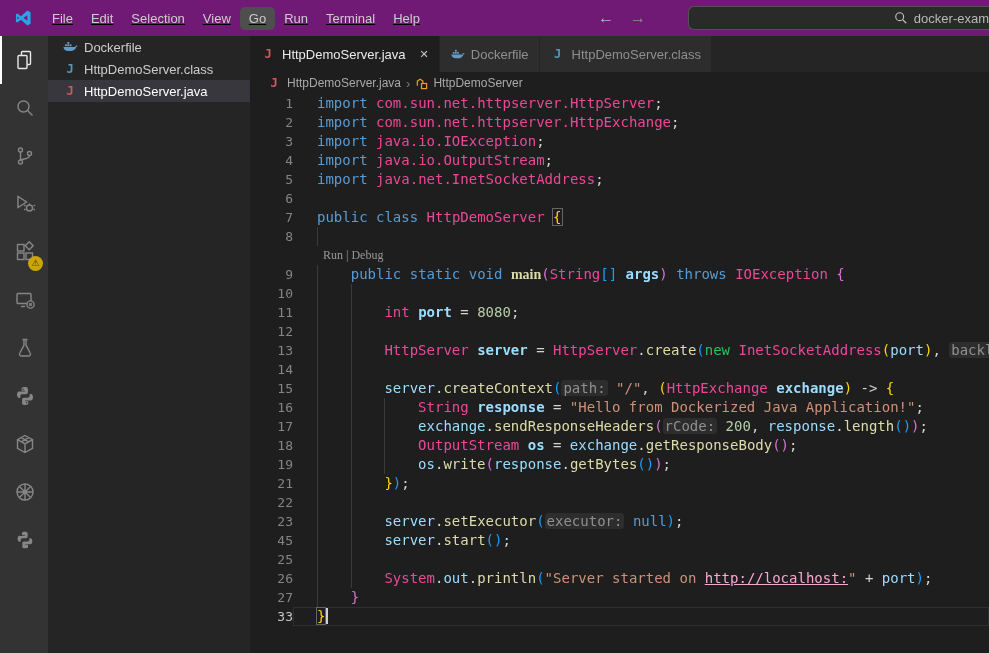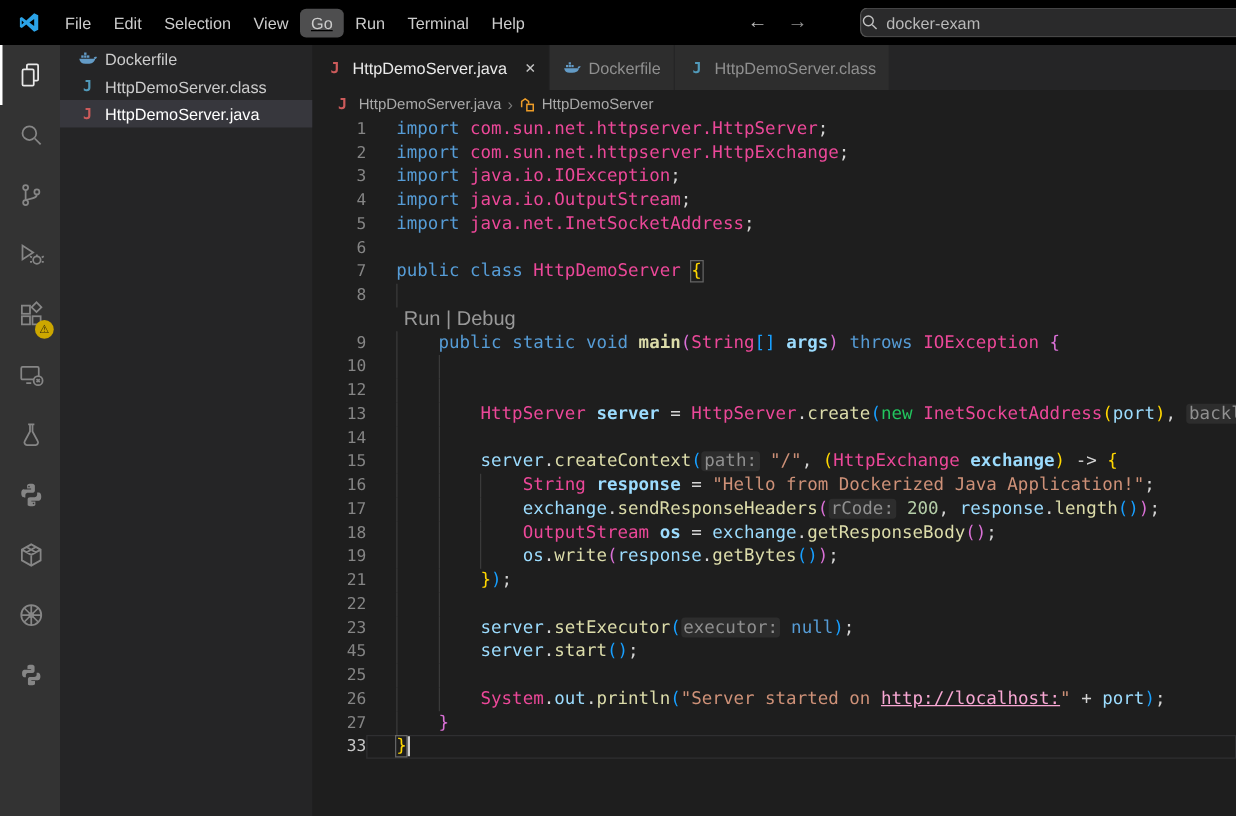--- a/index.html
+++ b/index.html
@@ -1,28 +1,28 @@
 <!DOCTYPE html>
 <html><head>
 <meta charset="utf-8">
 <style>
   * { margin:0; padding:0; box-sizing:border-box; }
   html,body { background:#1e1e1e; }
   body { width:989px; height:653px; overflow:hidden; font-family:"Liberation Sans", sans-serif; }
   .app { width:989px; height:653px; display:flex; flex-direction:column; }
 
   
-  .titlebar { height:36px; background:#000000; display:flex; align-items:center; position:relative; flex:none;text-decoration:underline; }
+  .titlebar { height:36px; background:#701a75; display:flex; align-items:center; position:relative; flex:none;text-decoration:underline; }
   .vscode-logo { width:20px; height:20px; margin:0 10px 0 13px; flex:none; }
   .menu { display:flex; align-items:center; height:100%; }
   .menu-item { color:#cccccc; font-size:13px; padding:4px 9px; border-radius:5px; cursor:default; }
   .menu-item.active { background:#4e4e4f; }
   .nav-arrows { position:absolute; left:598px; top:0; height:100%; display:flex; align-items:center; gap:16px; color:#b8b8b8; font-size:16px; }
   .nav-arrows .fwd { color:#8f8f8f; }
-  .searchbox { position:absolute; left:660px; right:0; top:6px; height:24px; background:#2a2a2b; border:1px solid #525252; border-right:none; border-radius:6px 0 0 6px; display:flex; align-items:center; justify-content:flex-start; overflow:hidden; color:#b9b9b9; font-size:13px;margin-left:28px; }
+  .searchbox { position:absolute; left:660px; right:0; top:6px; height:24px; background:#2a2a2b; border:1px solid #525252; border-right:none; border-radius:6px 0 0 6px; display:flex; align-items:center; justify-content:flex-end; overflow:hidden; color:#b9b9b9; font-size:13px;margin-left:28px; }
   .searchbox svg { flex:none; margin-right:6px; }
   .search-text { white-space:nowrap; }
 
   
   .workbench { flex:1; display:flex; min-height:0; }
 
   
   .activitybar { width:48px; background:#333333; flex:none; display:flex; flex-direction:column; }
   .ab-item { height:48px; display:flex; align-items:center; justify-content:center; position:relative; border-left:2px solid transparent; }
   .ab-item.active { border-left-color:#ffffff; }
@@ -55,25 +55,25 @@
   .bc-sep { color:#7a7a7a; font-size:13px; }
 
   
   .code { flex:1; font-family:"DejaVu Sans Mono", monospace; font-size:14px; line-height:19px; overflow:hidden; }
   .crow { display:flex; height:19px; }
   .ln { width:43px; flex:none; text-align:right; color:#858585; font-size:13px; }
   .lc { flex:1; padding-left:24px; white-space:pre; color:#d4d4d4; min-width:0; }
   .crow.cur .ln { color:#c6c6c6; }
   .crow.cur .lc { box-shadow:inset 0 0 0 1px #2f2f31; }
   .crow.lens { padding-left:73px; align-items:flex-end; }
-  .lens-text { font-family:Liberation Sans, sans-serif; font-size:16px; color:#999999; }
+  .lens-text { font-family:Liberation Serif, serif; font-size:12px; color:#999999; }
   .tk.ig { display:inline-block; width:4ch; border-left:1px solid #3a3a3a; height:19px; vertical-align:top; }
   .tk.kw { color:#569cd6; } .tk.ctl { color:#22c55e; }
   .tk.ty { color:#ec4899; }
-  .tk.fn { color:#dcdcaa; } .tk.fnb { color:#dcdcaa; font-weight:bold; }
+  .tk.fn { color:#dcdcaa; } .tk.fnb { color:#dcdcaa; font-weight:bold;font-family:Liberation Serif, serif; }
   .tk.vr { color:#9cdcfe; } .tk.vrb { color:#9cdcfe; font-weight:bold; }
   .tk.st { color:#ce9178; } .tk.lnk { color:#f9a8d4; text-decoration:underline; }
   .tk.nm { color:#b5cea8; }
   .tk.pl { color:#d4d4d4; }
   .tk.b1 { color:#ffd700; } .tk.b2 { color:#da70d6; } .tk.b3 { color:#179fff; }
   .tk.in { color:#909090; background:#2d2d2d; border-radius:3px; padding:0 2px; }
   .tk.bm { color:#ffd700; outline:1px solid #646464; }
   .tk.cursor { display:inline-block; width:2px; height:16px; background:#d0d0d0; vertical-align:text-bottom; margin-left:1px; }
 </style>
 </head>
@@ -287,20 +287,24 @@
           </div>
           <div class="crow">
             <span class="ln">9</span>
             <span class="lc"><span class="tk ig">    </span><span class="tk kw">public</span><span class="tk pl"> </span><span class="tk kw">static</span><span class="tk pl"> </span><span class="tk kw">void</span><span class="tk pl"> </span><span class="tk fnb">main</span><span class="tk b2">(</span><span class="tk ty">String</span><span class="tk b3">[]</span><span class="tk pl"> </span><span class="tk vrb">args</span><span class="tk b2">)</span><span class="tk pl"> </span><span class="tk kw">throws</span><span class="tk pl"> </span><span class="tk ty">IOException</span><span class="tk pl"> </span><span class="tk b2">{</span></span>
           </div>
           <div class="crow">
             <span class="ln">10</span>
             <span class="lc"><span class="tk ig">    </span><span class="tk ig">    </span></span>
           </div>
           <div class="crow">
+            <span class="ln">11</span>
+            <span class="lc"><span class="tk ig">    </span><span class="tk ig">    </span><span class="tk ty">int</span><span class="tk pl"> </span><span class="tk vrb">port</span><span class="tk pl"> = </span><span class="tk nm">8080</span><span class="tk pl">;</span></span>
+          </div>
+          <div class="crow">
             <span class="ln">12</span>
             <span class="lc"><span class="tk ig">    </span><span class="tk ig">    </span></span>
           </div>
           <div class="crow">
             <span class="ln">13</span>
             <span class="lc"><span class="tk ig">    </span><span class="tk ig">    </span><span class="tk ty">HttpServer</span><span class="tk pl"> </span><span class="tk vrb">server</span><span class="tk pl"> = </span><span class="tk ty">HttpServer</span><span class="tk pl">.</span><span class="tk fn">create</span><span class="tk b3">(</span><span class="tk ctl">new</span><span class="tk pl"> </span><span class="tk ty">InetSocketAddress</span><span class="tk b1">(</span><span class="tk vr">port</span><span class="tk b1">)</span><span class="tk pl">, </span><span class="tk in">backlog:</span></span>
           </div>
           <div class="crow">
             <span class="ln">14</span>
             <span class="lc"><span class="tk ig">    </span><span class="tk ig">    </span></span>

